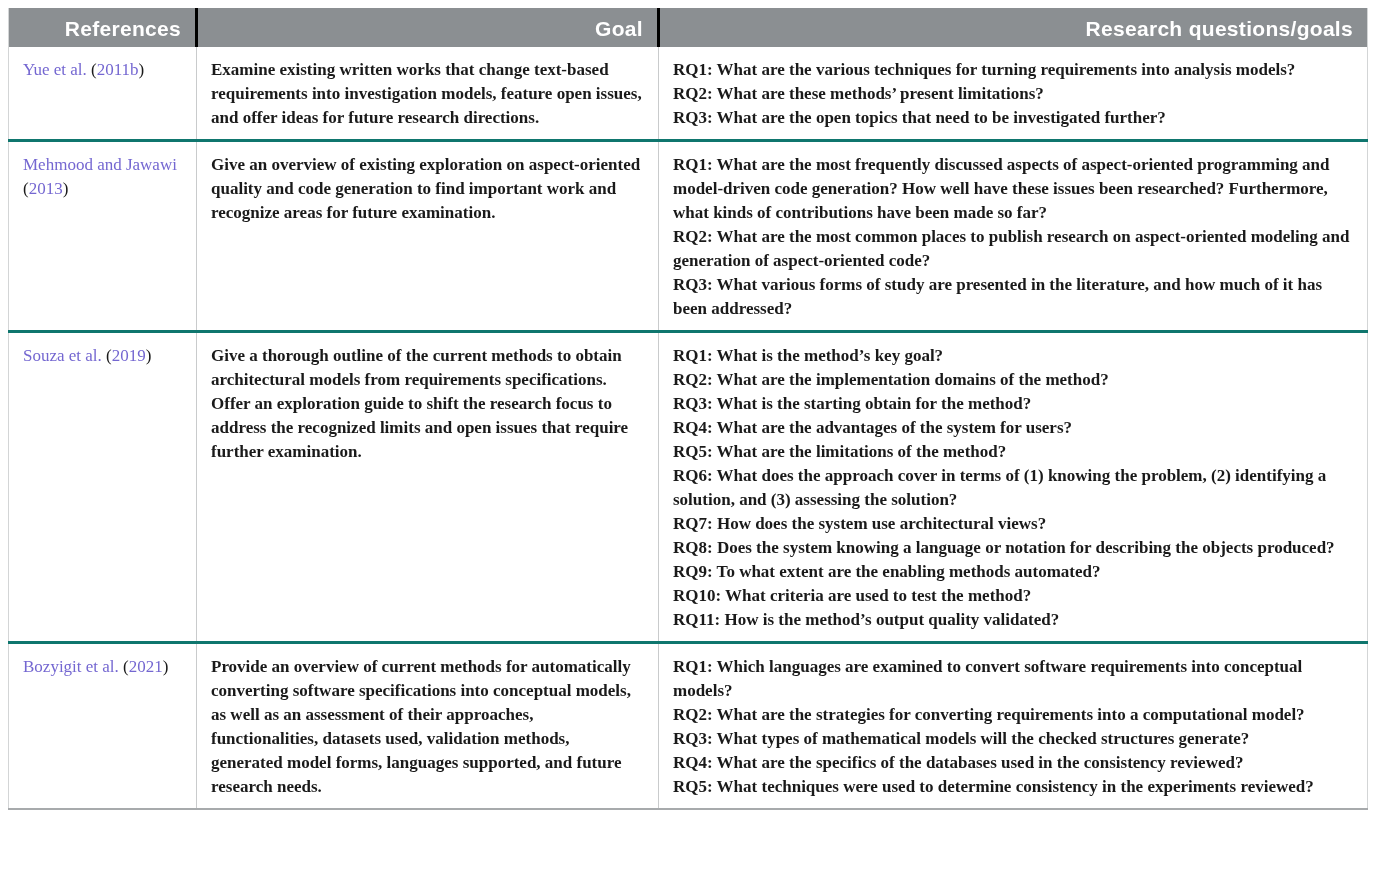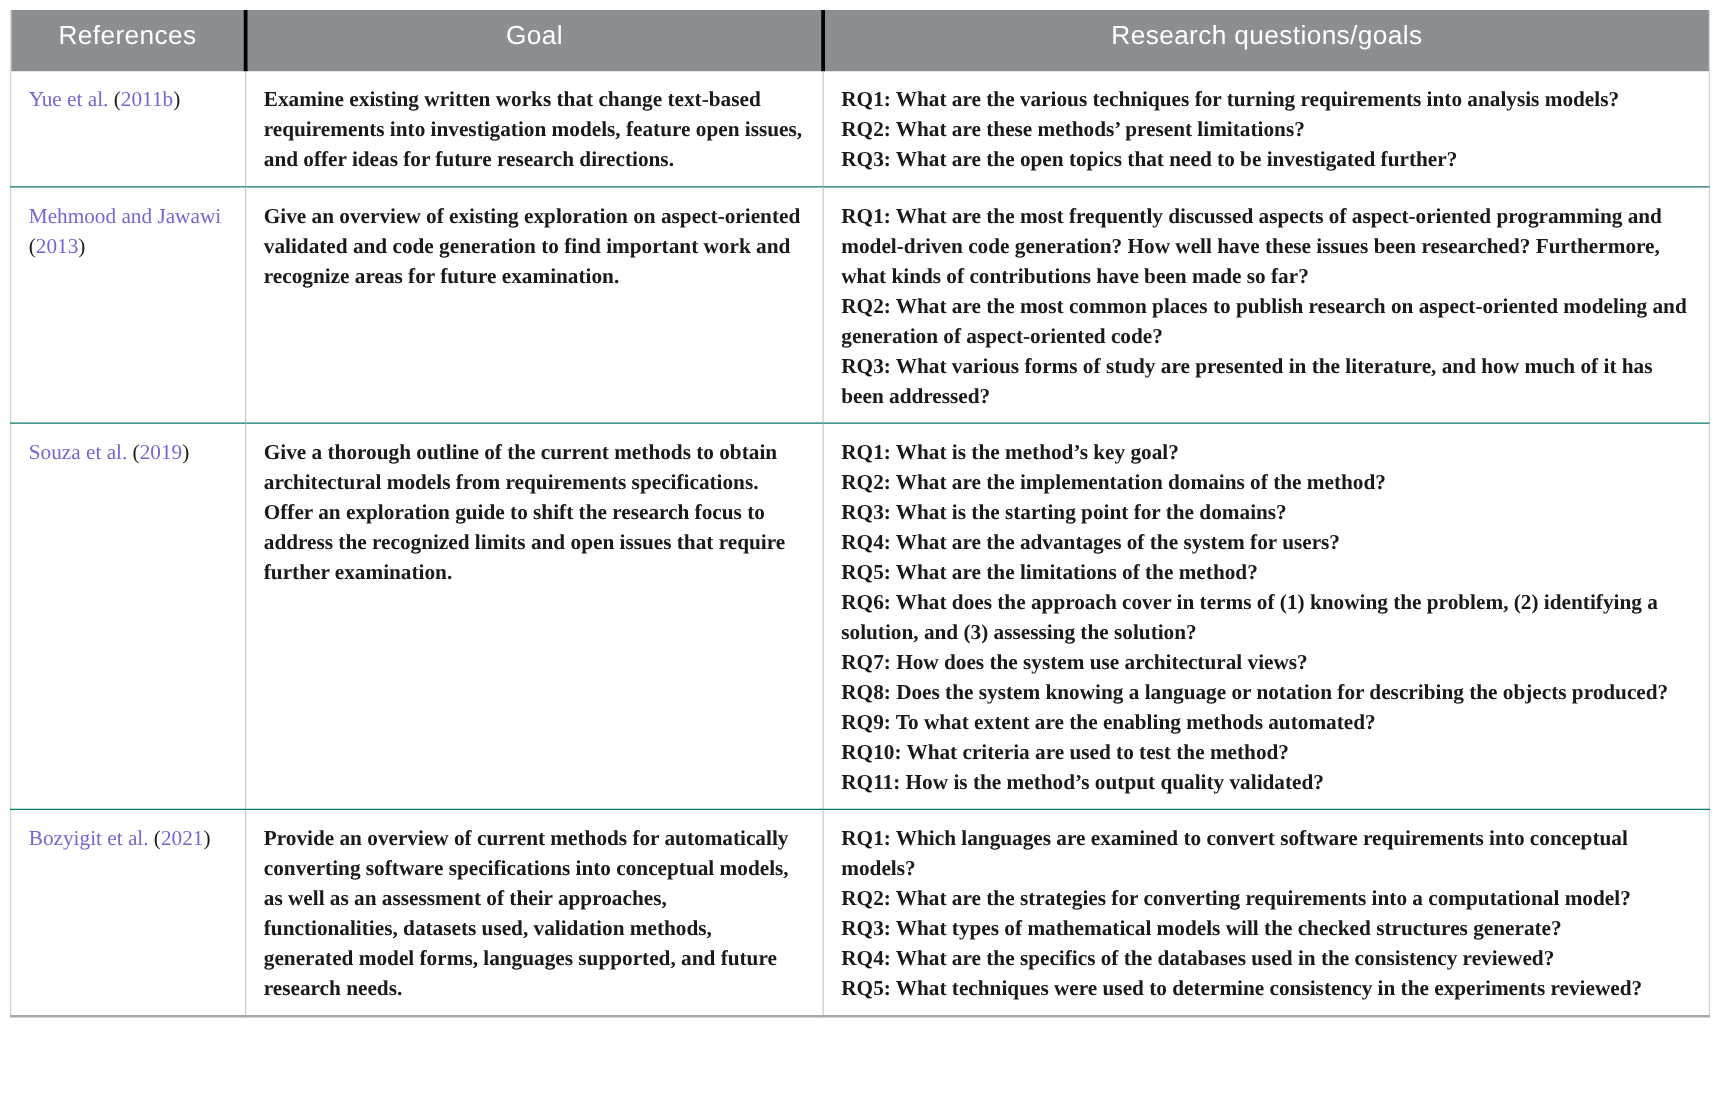--- a/index.html
+++ b/index.html
@@ -23,40 +23,40 @@
     border-bottom: 2px solid #a7aaac;
   }
   col.c-ref  { width: 188px; }
   col.c-goal { width: 462px; }
   col.c-rq   { width: 709px; }
 
   thead th {
     background: #8b8f92;
     color: #ffffff;
     font-family: "Liberation Sans", sans-serif;
-    font-weight: normal;
+    font-weight: bold;
     font-size: 21px;
     letter-spacing: 0.3px;
-    text-align: center;
+    text-align: right;
     vertical-align: middle;
-    padding: 9px 14px 16px 14px;
+    padding: 9px 14px 6px 14px;
     height: 23px;
   }
   thead th + th {
     border-left: 3px solid #000000;
   }
 
   tbody td {
     vertical-align: top;
     font-family: "Liberation Serif", serif;
     font-size: 17px;
     line-height: 24px;
     color: #1a1a1a;
     padding: 11px 14px 9px 14px;
-    border-bottom: 1px solid #0f766e;
+    border-bottom: 3px solid #0f766e;
   }
   tbody td + td {
     border-left: 1px solid #c9cbcc;
     font-weight: bold;
   }
   tbody tr:last-child td {
     border-bottom: none;
   }
 
   td.ref-cell {
@@ -98,37 +98,37 @@
           </td>
           <td>
             <div class="rq-line">RQ1: What are the various techniques for turning requirements into analysis models?</div>
             <div class="rq-line">RQ2: What are these methods’ present limitations?</div>
             <div class="rq-line">RQ3: What are the open topics that need to be investigated further?</div>
           </td>
         </tr>
         <tr>
           <td class="ref-cell"><span class="cite-link">Mehmood and Jawawi</span><span class="cite-paren"> (</span><span class="cite-link">2013</span><span class="cite-paren">)</span></td>
           <td>
-            <div class="goal-text">Give an overview of existing exploration on aspect-oriented validated and code generation to find important work and recognize areas for future examination.</div>
+            <div class="goal-text">Give an overview of existing exploration on aspect-oriented quality and code generation to find important work and recognize areas for future examination.</div>
           </td>
           <td>
             <div class="rq-line">RQ1: What are the most frequently discussed aspects of aspect-oriented programming and model-driven code generation? How well have these issues been researched? Furthermore, what kinds of contributions have been made so far?</div>
             <div class="rq-line">RQ2: What are the most common places to publish research on aspect-oriented modeling and generation of aspect-oriented code?</div>
             <div class="rq-line">RQ3: What various forms of study are presented in the literature, and how much of it has been addressed?</div>
           </td>
         </tr>
         <tr>
           <td class="ref-cell"><span class="cite-link">Souza et al.</span><span class="cite-paren"> (</span><span class="cite-link">2019</span><span class="cite-paren">)</span></td>
           <td>
             <div class="goal-text">Give a thorough outline of the current methods to obtain architectural models from requirements specifications. Offer an exploration guide to shift the research focus to address the recognized limits and open issues that require further examination.</div>
           </td>
           <td>
             <div class="rq-line">RQ1: What is the method’s key goal?</div>
             <div class="rq-line">RQ2: What are the implementation domains of the method?</div>
-            <div class="rq-line">RQ3: What is the starting point for the domains?</div>
+            <div class="rq-line">RQ3: What is the starting obtain for the method?</div>
             <div class="rq-line">RQ4: What are the advantages of the system for users?</div>
             <div class="rq-line">RQ5: What are the limitations of the method?</div>
             <div class="rq-line">RQ6: What does the approach cover in terms of (1) knowing the problem, (2) identifying a solution, and (3) assessing the solution?</div>
             <div class="rq-line">RQ7: How does the system use architectural views?</div>
             <div class="rq-line">RQ8: Does the system knowing a language or notation for describing the objects produced?</div>
             <div class="rq-line">RQ9: To what extent are the enabling methods automated?</div>
             <div class="rq-line">RQ10: What criteria are used to test the method?</div>
             <div class="rq-line">RQ11: How is the method’s output quality validated?</div>
           </td>
         </tr>

